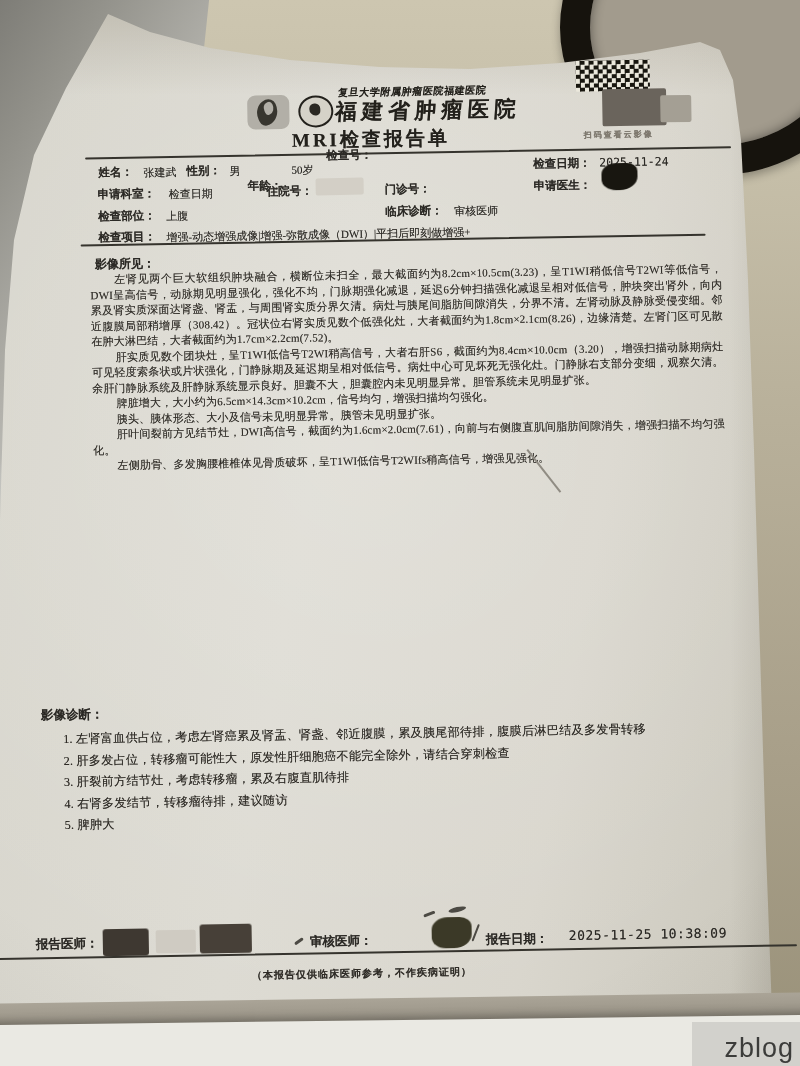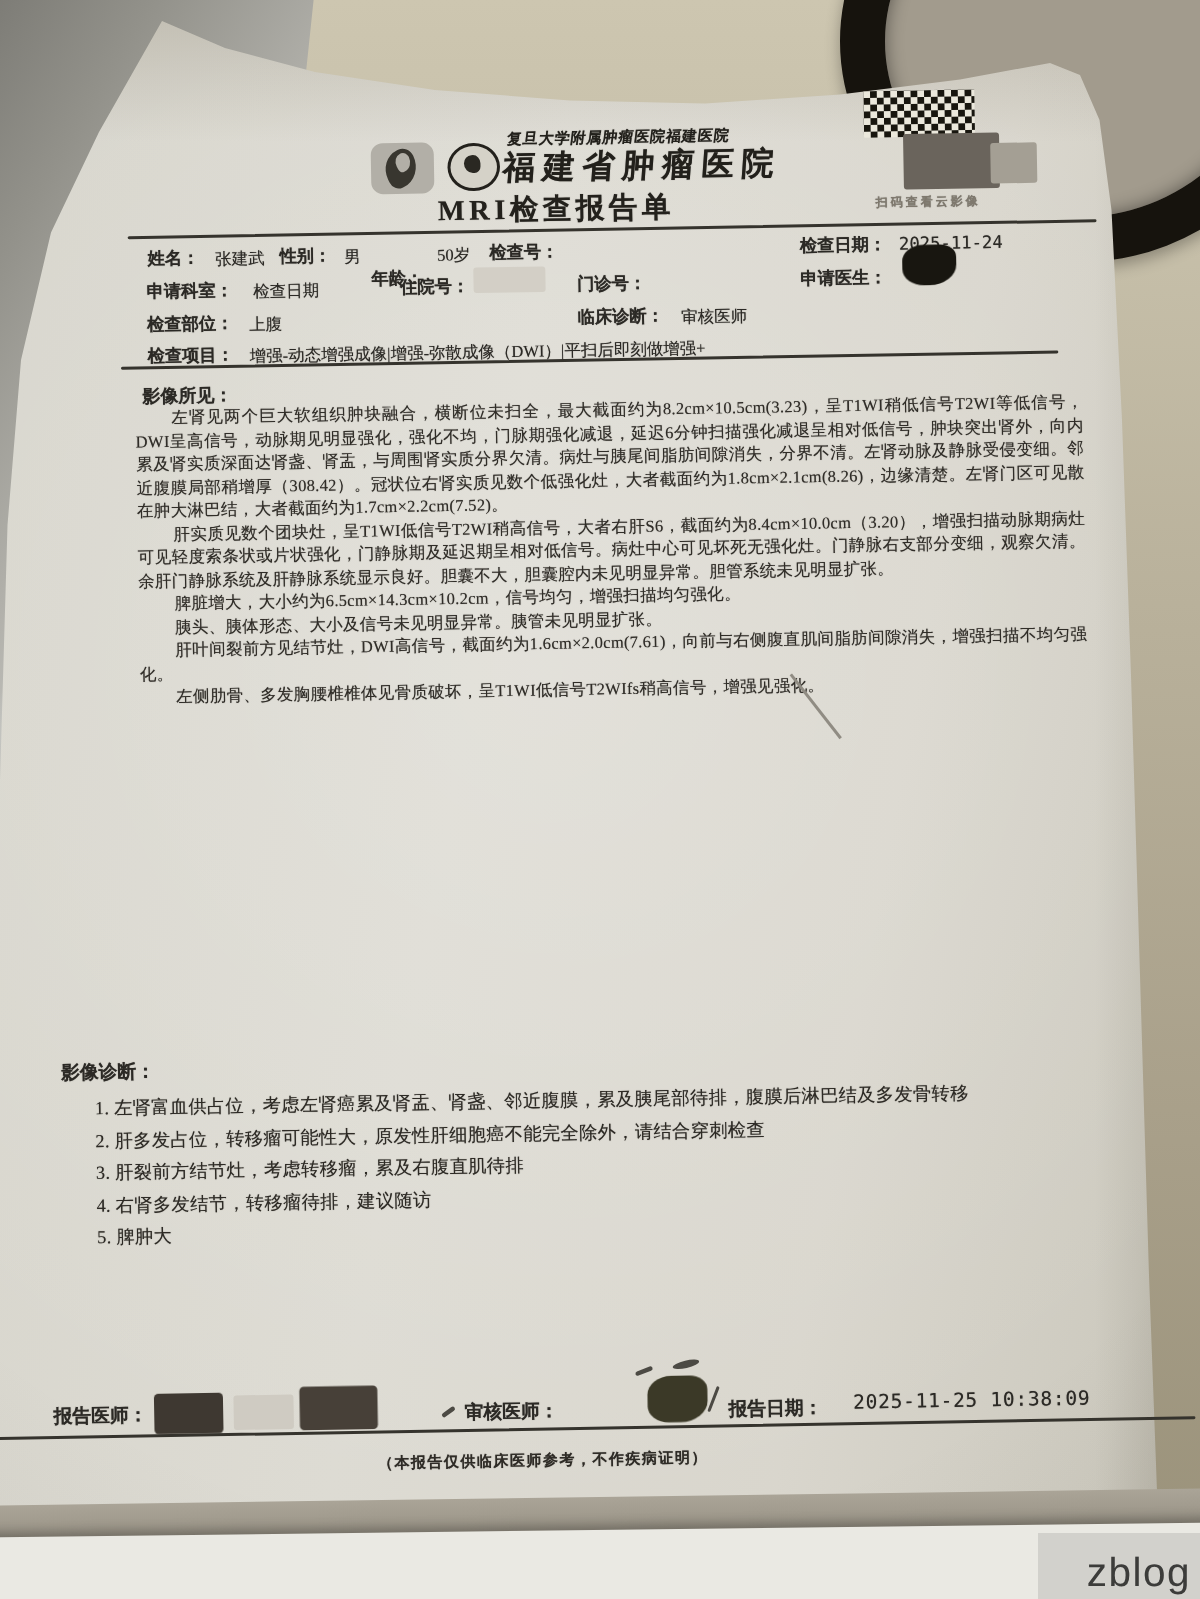--- a/index.html
+++ b/index.html
@@ -120,21 +120,21 @@
 
     <div class="rule" style="left:92px; top:152px; width:646px;"></div>
     <div class="rule" style="left:86px; top:239px; width:625px;"></div>
 
     <span class="lab" style="left:105px; top:160px;">姓名：</span>
     <span class="val" style="left:150px; top:161px;">张建武</span>
     <span class="lab" style="left:193px; top:160px;">性别：</span>
     <span class="val" style="left:236px; top:161px;">男</span>
     <span class="lab" style="left:254px; top:176px;">年龄：</span>
     <span class="val" style="left:298px; top:161px;">50岁</span>
-    <span class="lab" style="left:333px; top:160px;">检查号：</span>
+    <span class="lab" style="left:333px; top:147px;">检查号：</span>
     <span class="lab" style="left:540px; top:159px;">检查日期：</span>
     <span class="val mono" style="left:606px; top:159px; font-size:11.5px;">2025-11-24</span>
 
     <span class="lab" style="left:104px; top:182px;">申请科室：</span>
     <span class="val" style="left:175px; top:183px;">检查日期</span>
     <span class="lab" style="left:273px; top:182px;">住院号：</span>
     <span class="redact-light" style="left:322px; top:177px; width:48px; height:17px;"></span>
     <span class="lab" style="left:391px; top:182px;text-align:right;">门诊号：</span>
     <span class="lab" style="left:540px; top:181px;">申请医生：</span>
     <span class="redact-dark" style="left:608px; top:167px; width:36px; height:27px; background:#181610; border-radius:40% 30% 50% 40%;"></span>

